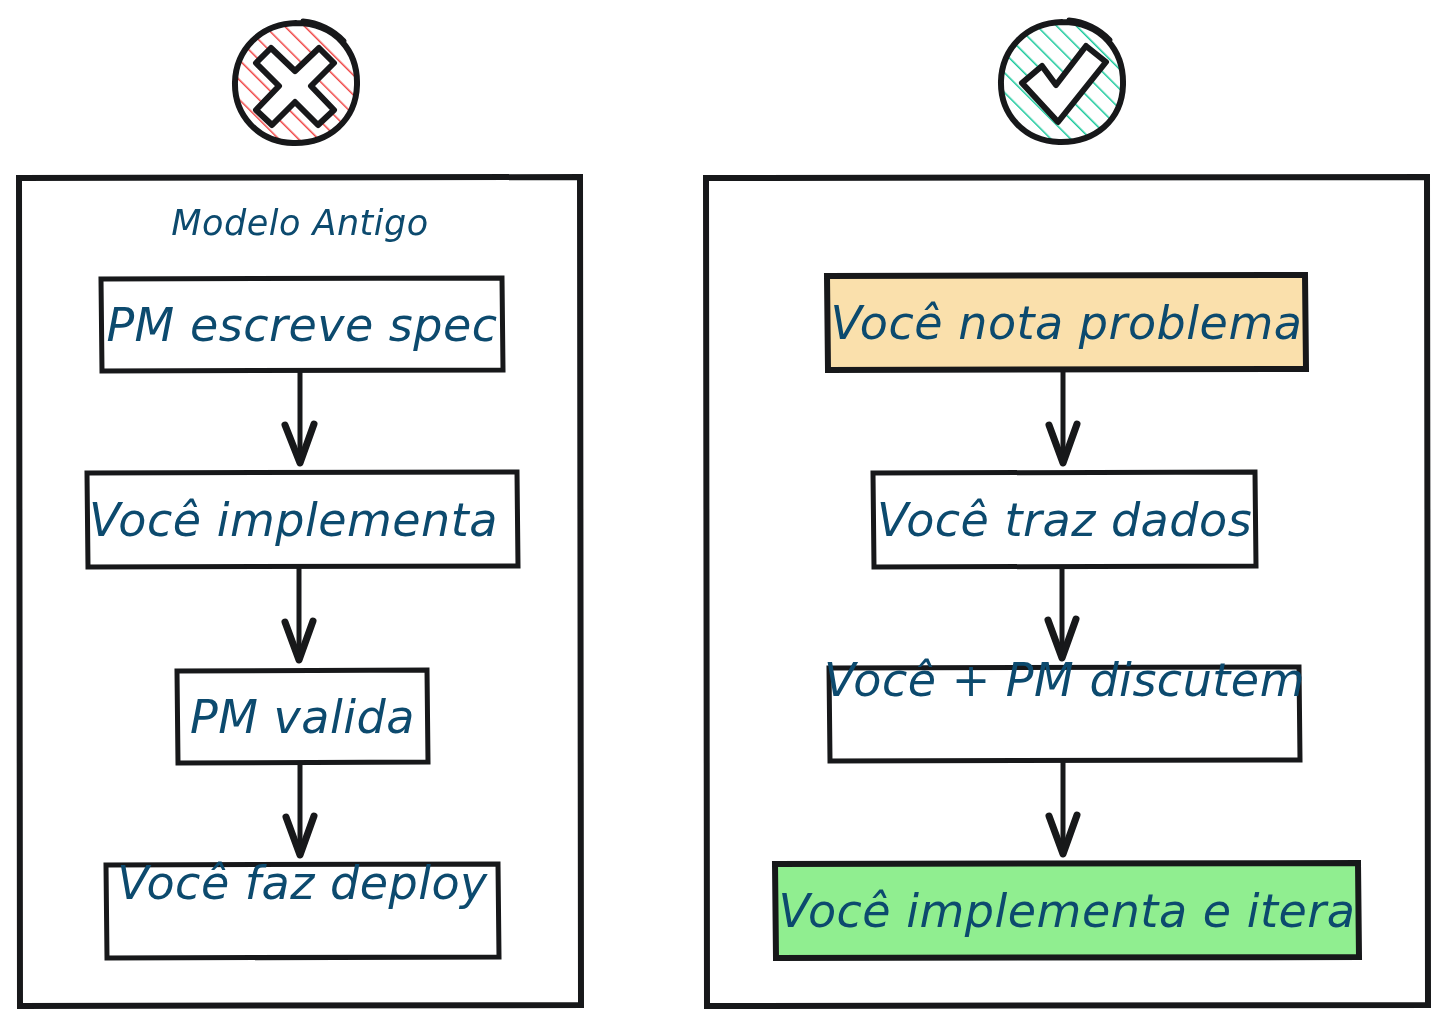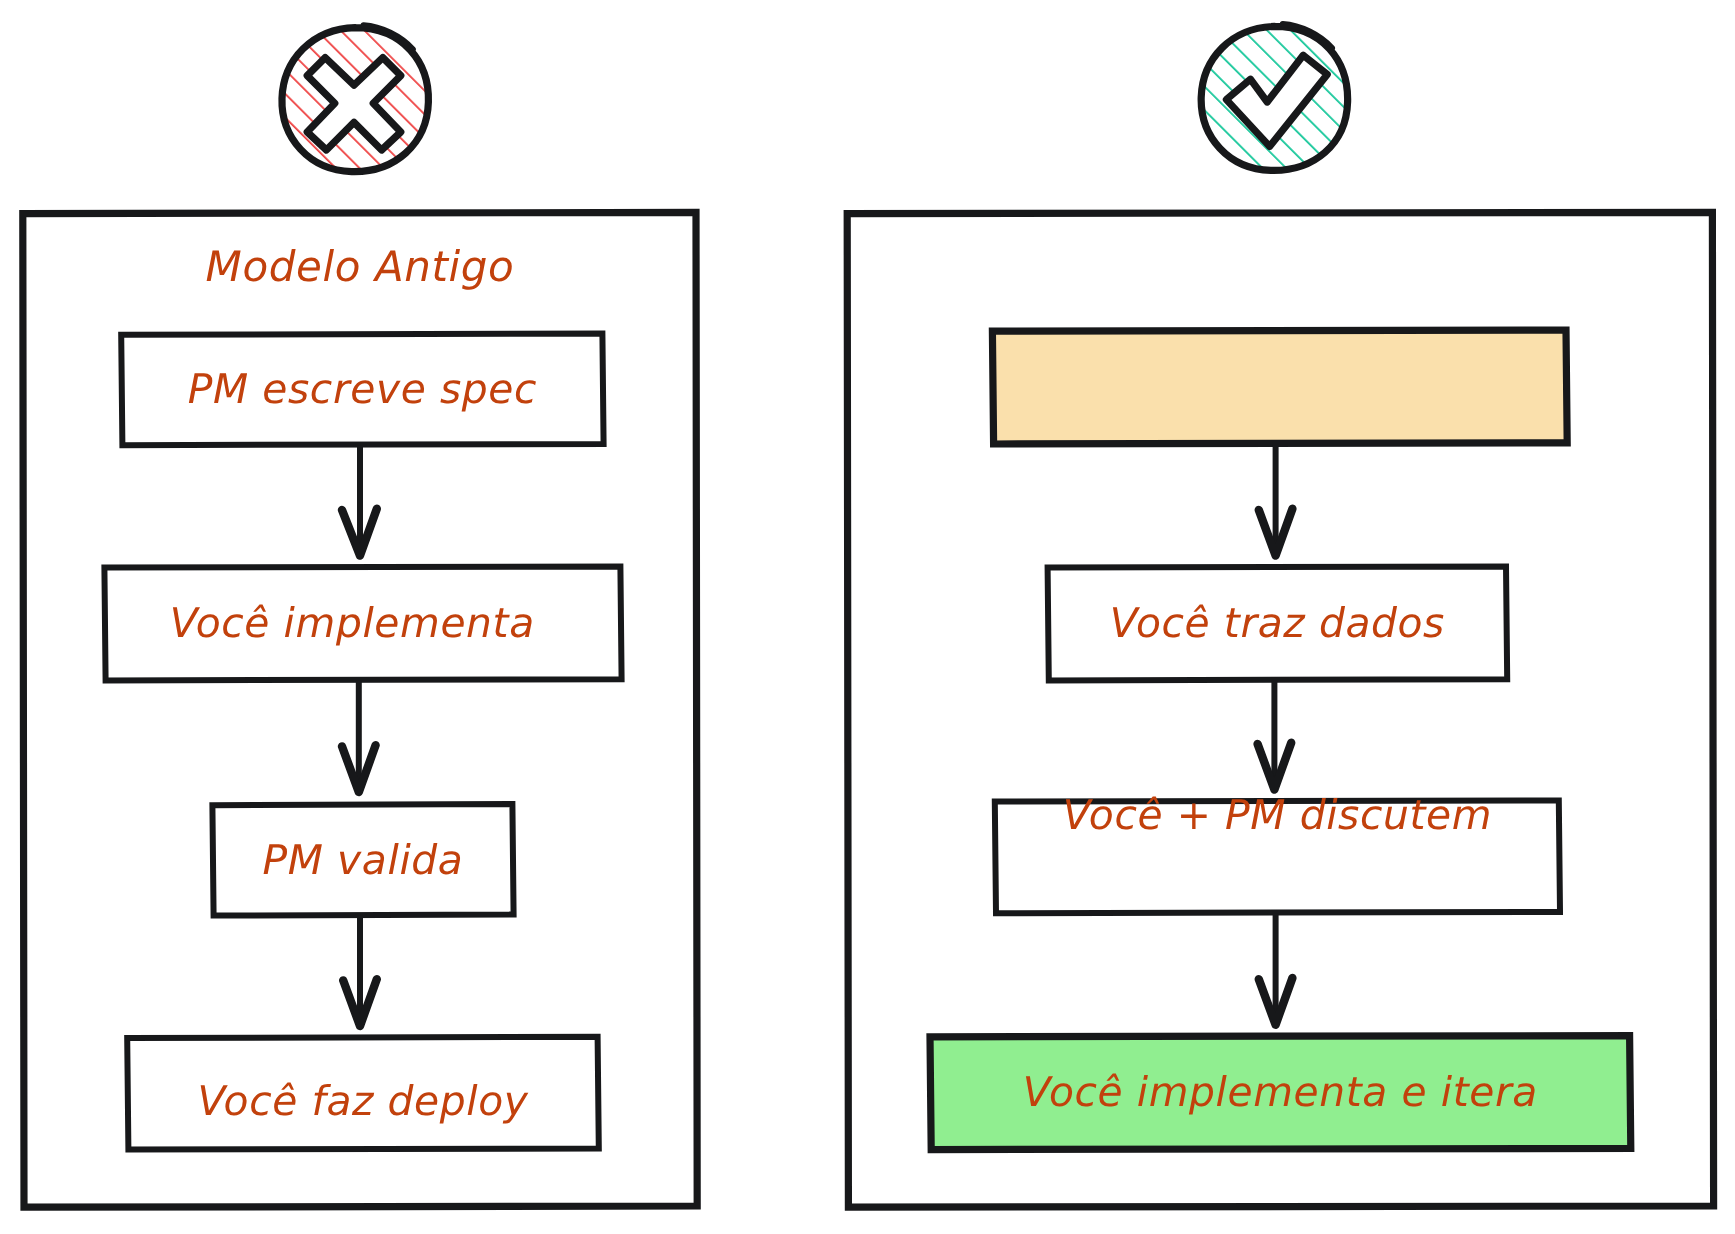--- a/index.html
+++ b/index.html
@@ -29,32 +29,32 @@
     height: 1028px;
   }
 
   
   .txt {
     position: absolute;
     display: flex;
     align-items: center;
     justify-content: center;
     font-family: "DejaVu Sans", sans-serif;
-    color: #c2410c;
+    color: #0c4a6e;
     letter-spacing: 0.5px;
     white-space: nowrap;
     user-select: none;
   }
   .panel-title {
     font-size: 35px;
     font-style: italic;
     font-weight: 400;
   }
   .node-label {
-    font-size: 34px;
+    font-size: 46px;
     font-weight: 400;
     font-style: italic;
   }
 </style>
 </head>
 <body>
 
 <div id="stage">
 
   <svg class="diagram-svg" viewBox="0 0 1446 1028">
@@ -145,19 +145,20 @@
       <path d="M1049 816 L1063 854 L1077 815" fill="none" stroke="#17181a" stroke-width="7" stroke-linecap="round" stroke-linejoin="round"></path>
     </g>
   </svg>
 
   <div class="txt panel-title" style="left:19px; top:197px; width:562px; height:52px;">Modelo Antigo</div>
 
 
   <div class="txt node-label" style="left:101px; top:279px; width:402px; height:92px;">PM escreve spec</div>
   <div class="txt node-label" style="left:78px; top:473px; width:431px; height:94px;">Você implementa</div>
   <div class="txt node-label" style="left:177px; top:671px; width:251px; height:92px;">PM valida</div>
-  <div class="txt node-label" style="left:106px; top:871px; width:393px; height:93px;font-style:italic;">Você faz deploy</div>
+  <div class="txt node-label" style="left:106px; top:836px; width:393px; height:93px;font-style:italic;">Você faz deploy</div>
 
+  <div class="txt node-label" style="left:827px; top:276px; width:479px; height:94px;">Você nota problema</div>
   <div class="txt node-label" style="left:873px; top:473px; width:383px; height:94px;font-style:italic;">Você traz dados</div>
   <div class="txt node-label" style="left:829px; top:633px; width:471px; height:93px;">Você + PM discutem</div>
   <div class="txt node-label" style="left:775px; top:864px; width:584px; height:94px;">Você implementa e itera</div>
 
 </div>
 
 </body></html>

